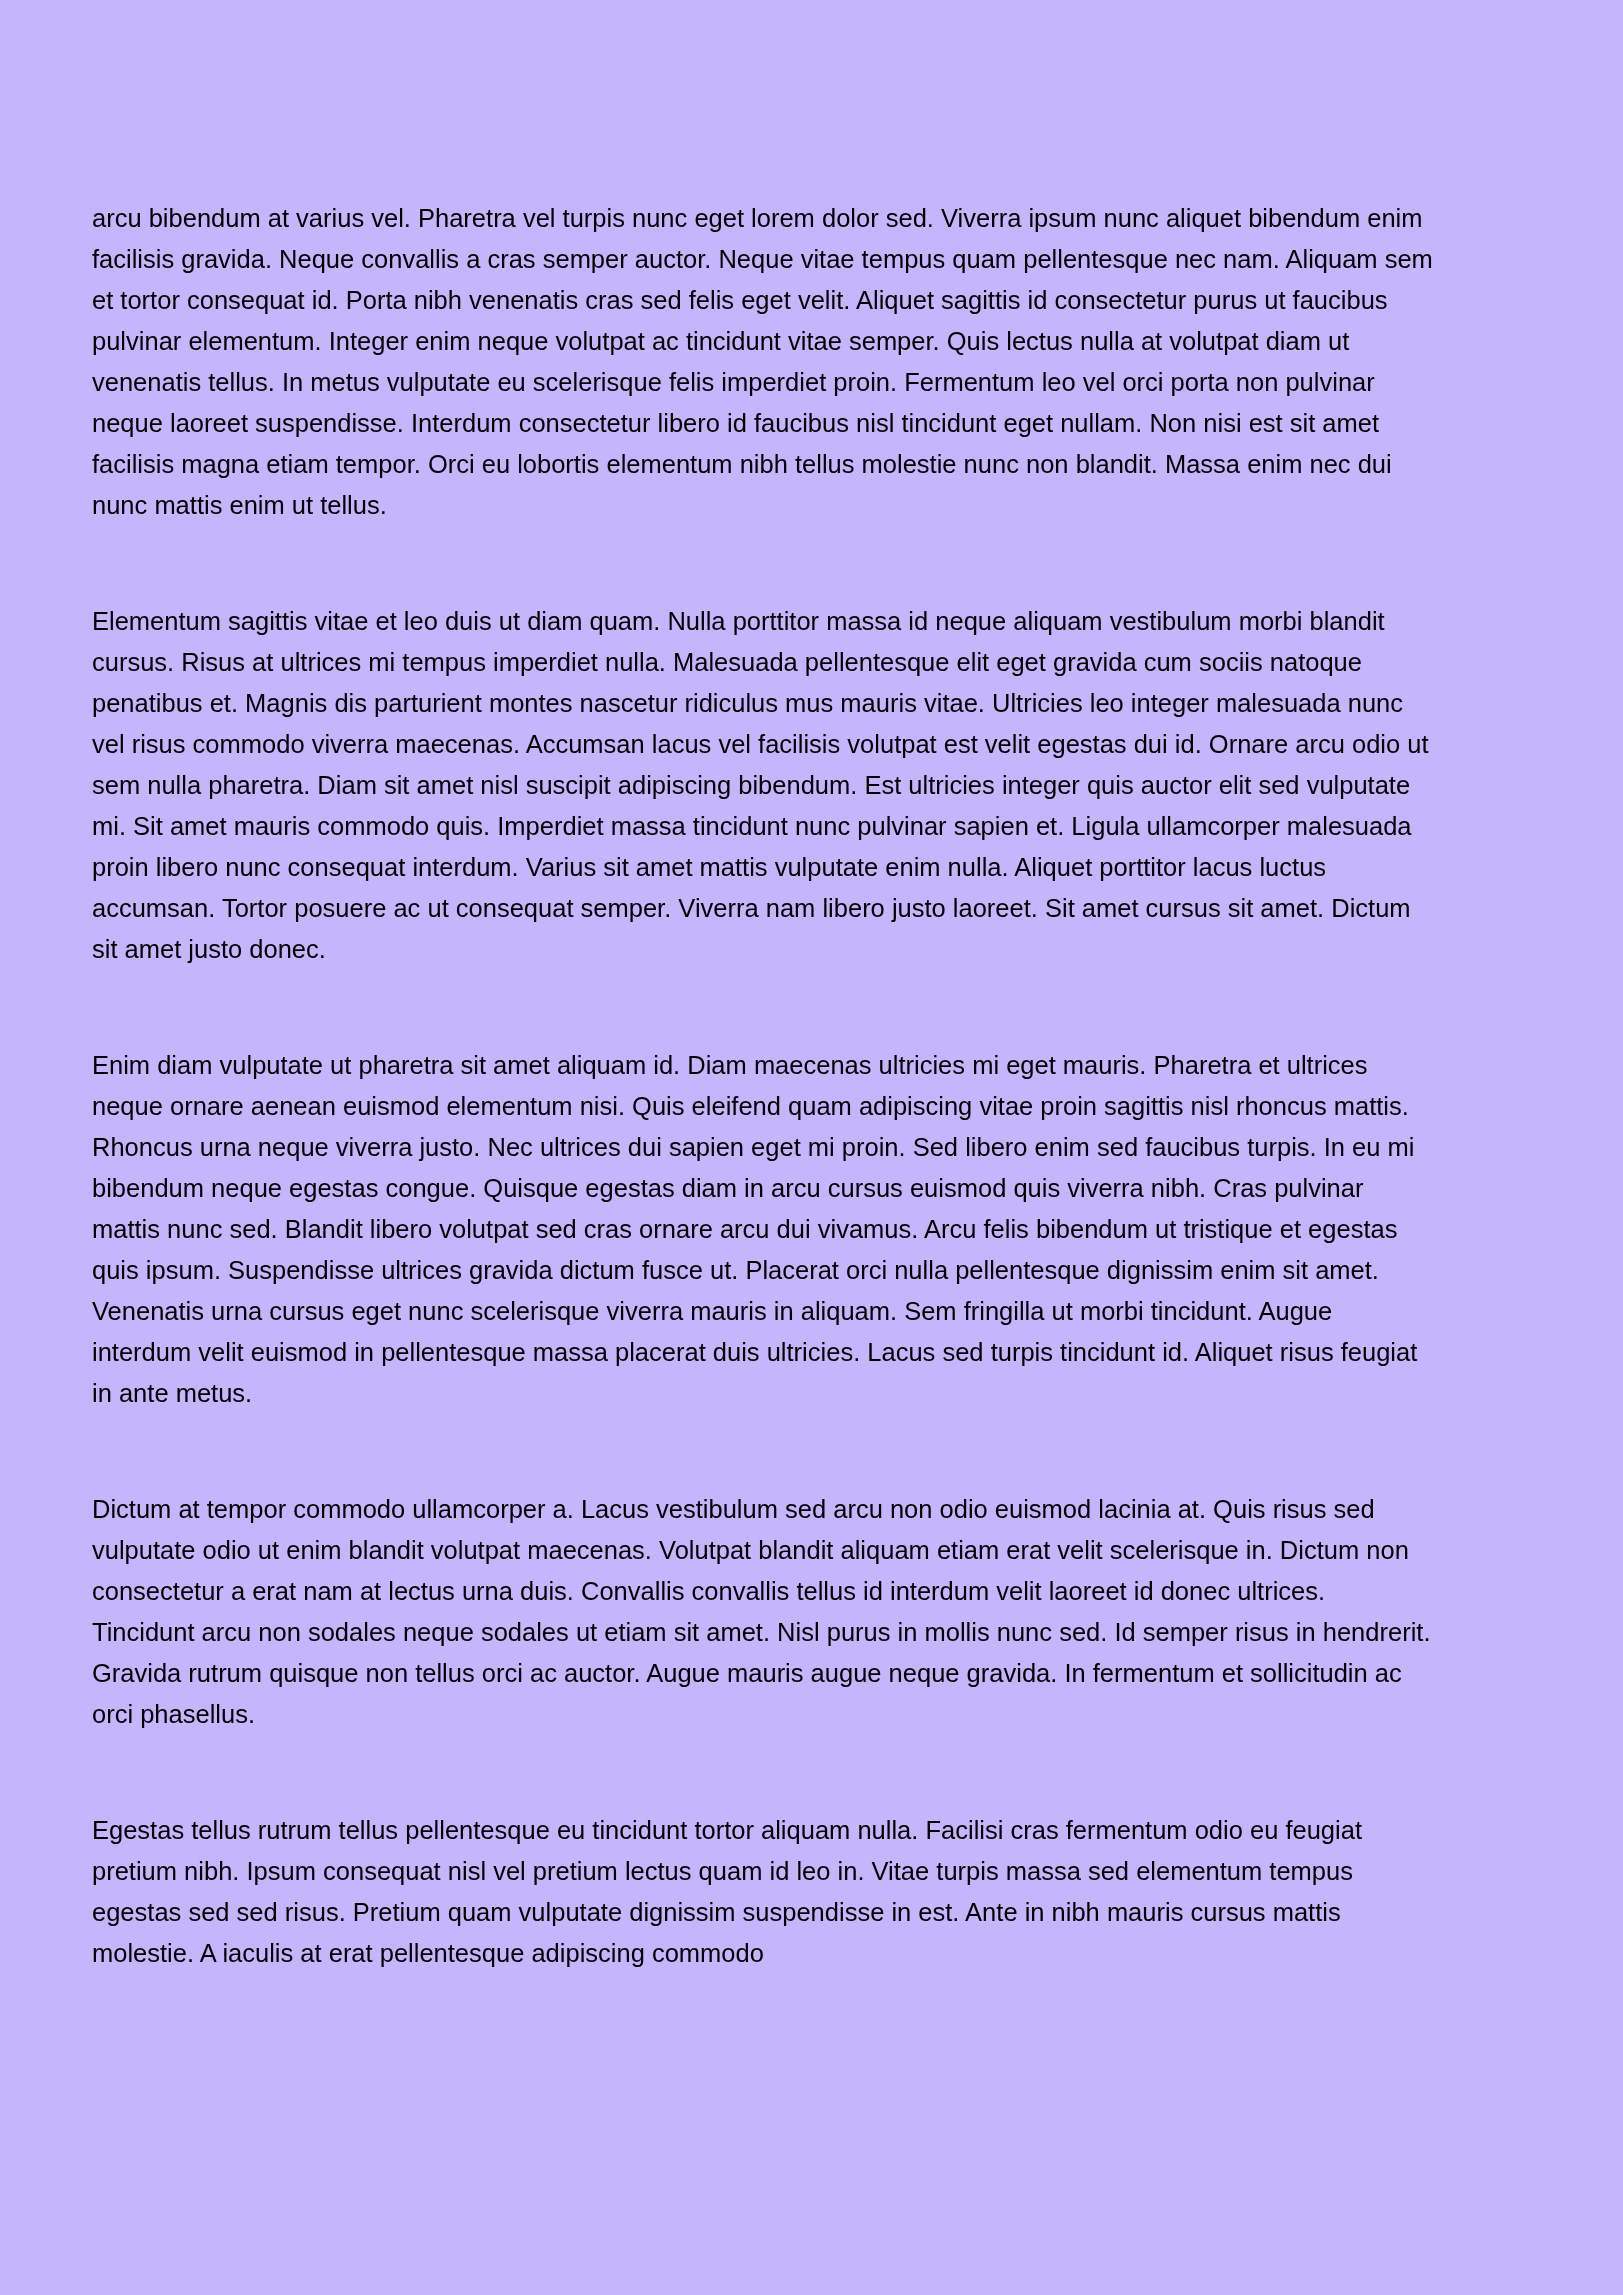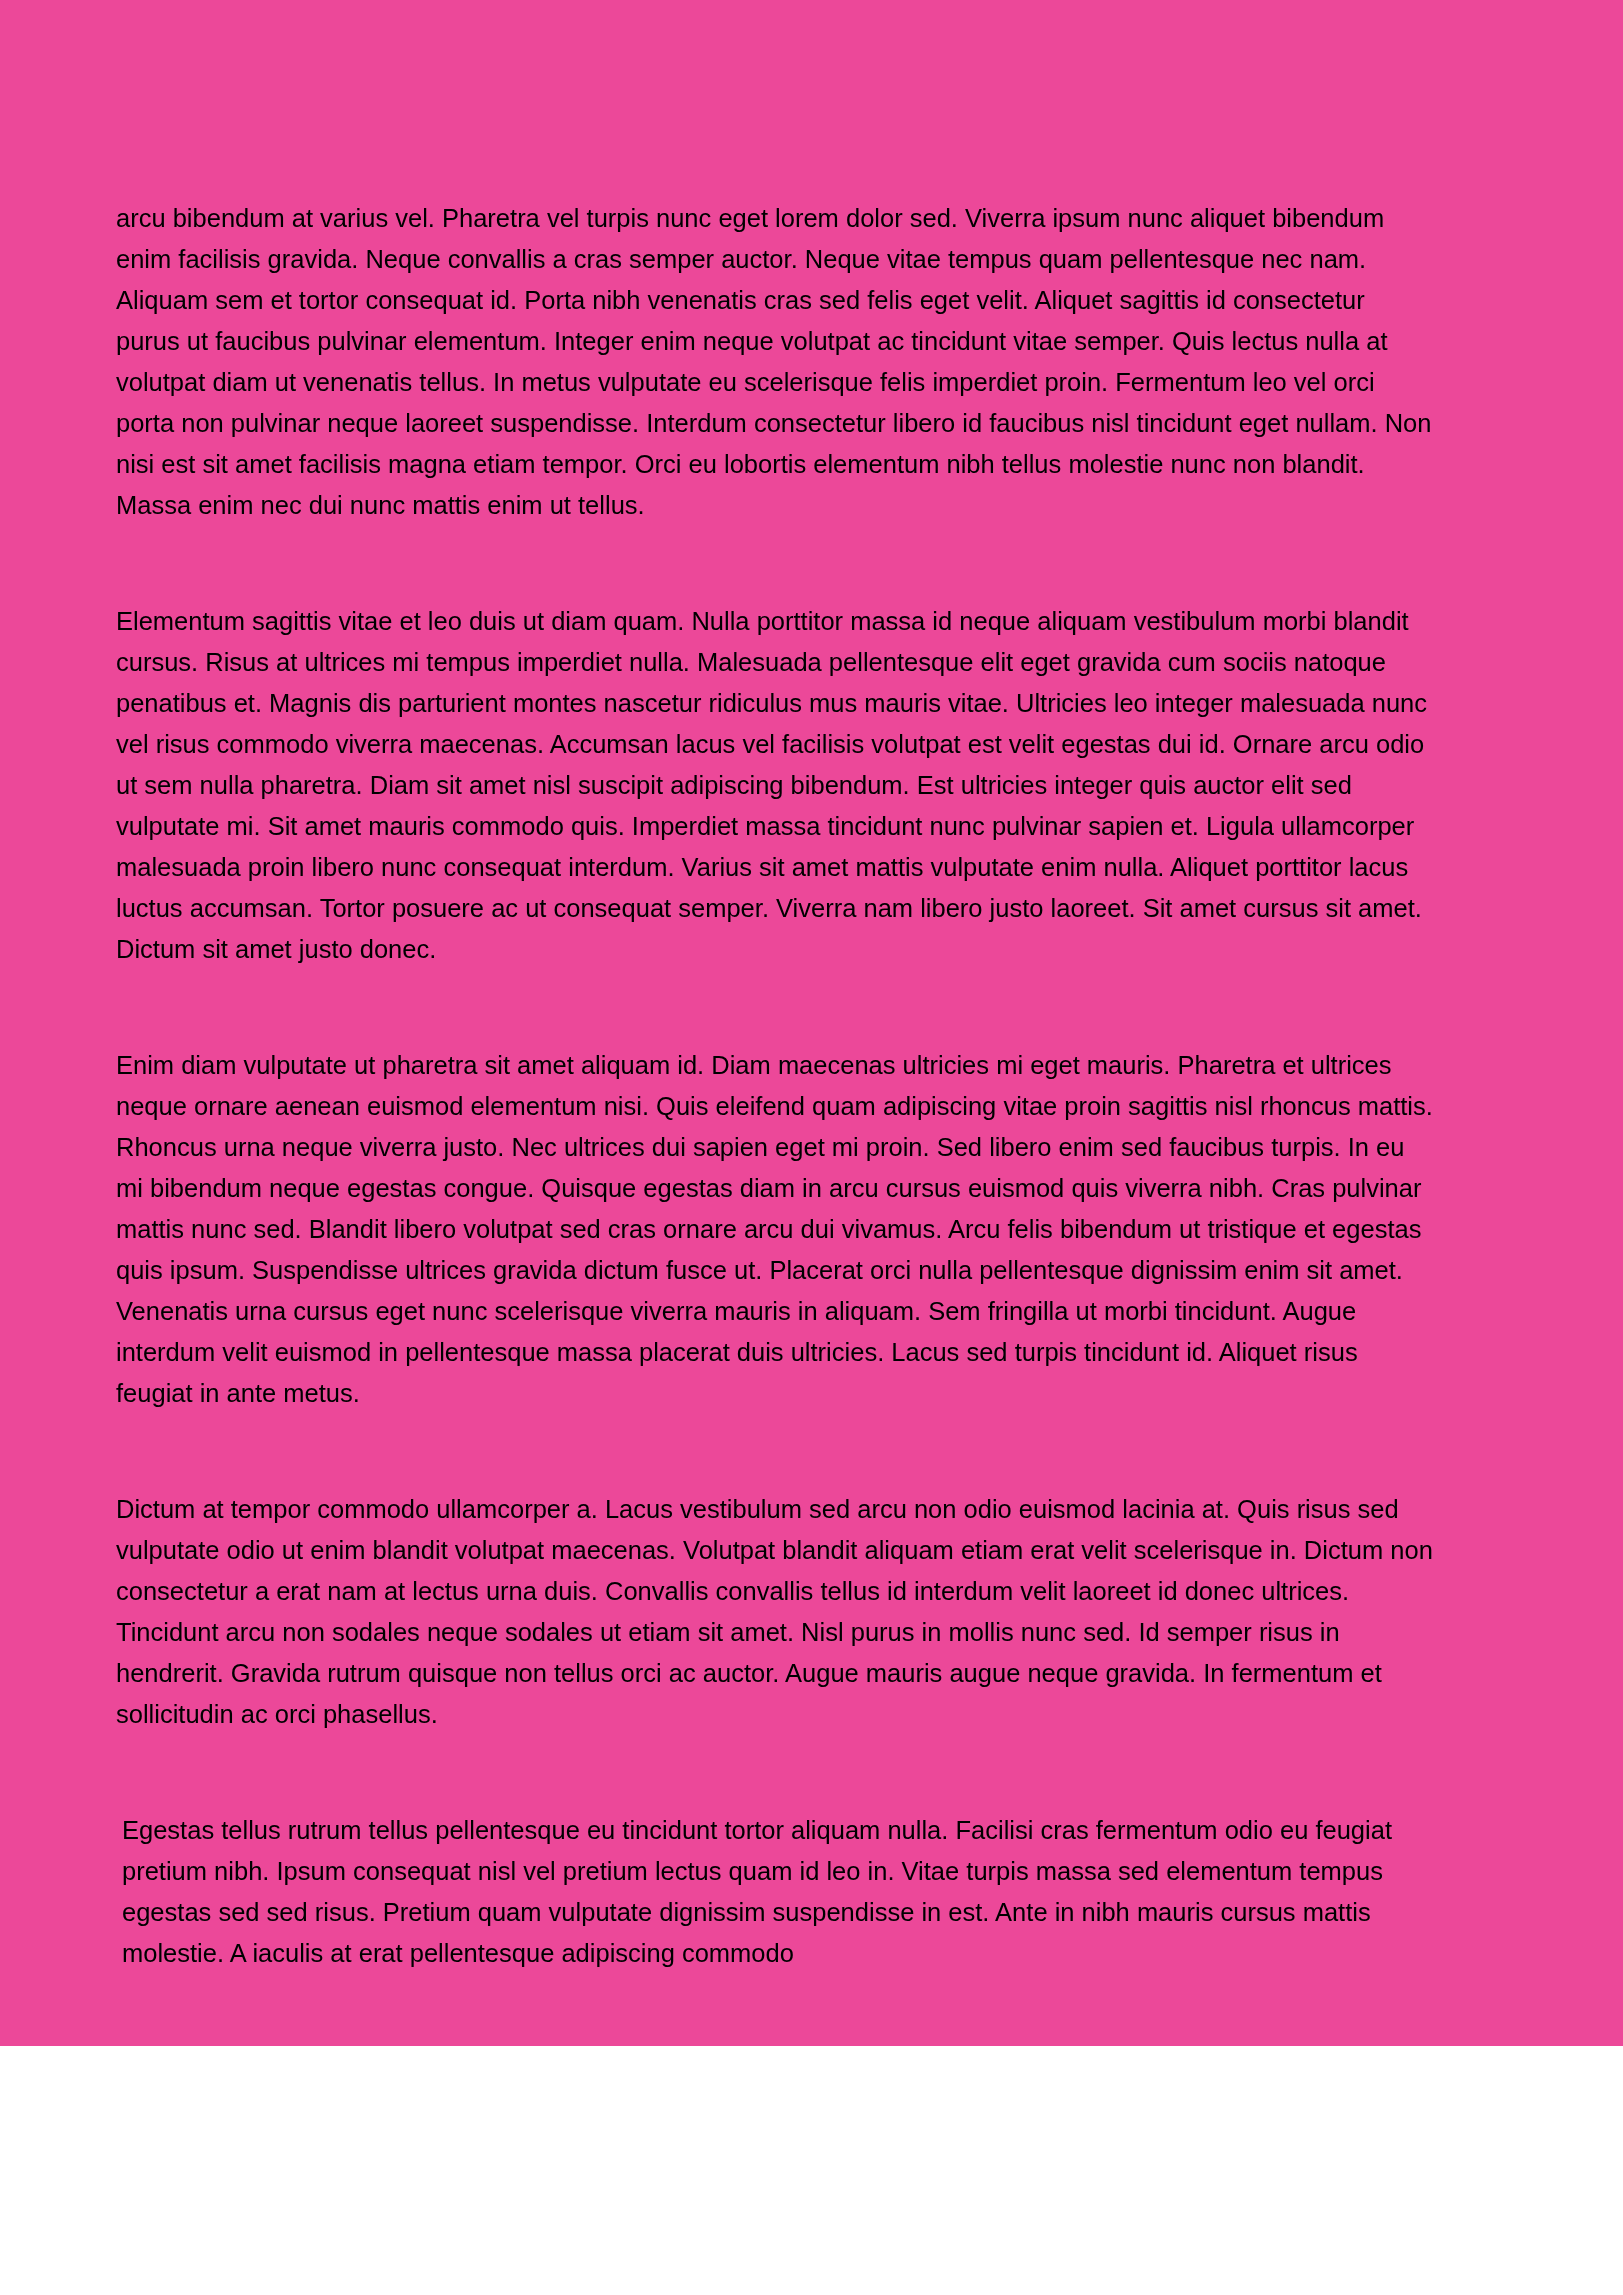--- a/index.html
+++ b/index.html
@@ -3,41 +3,40 @@
 <meta charset="utf-8">
 <style>
   html, body {
     margin: 0;
     padding: 0;
     background: #ffffff;
   }
   .page {
     position: relative;
     width: 1623px;
-    height: 2046px;
-    background: #ec4899;
+    height: 2295px;
+    background: #c4b5fd;
     box-sizing: border-box;
-    padding: 198px 190px 0 116px;
+    padding: 198px 190px 0 92px;
     overflow: hidden;
   }
   .doc-text {
     font-family: "Liberation Sans", sans-serif;
     font-size: 25.5px;
     line-height: 41px;
     color: #000000;
     text-align: left;
     letter-spacing: 0px;
   }
   .doc-text p {
     margin: 0 0 75px 0;
     padding: 0;
   }
   .doc-text p:last-child {
     margin-bottom: 0;
-    margin-left: 6px;
   }
 </style>
 </head>
 <body>
 
 <div class="page">
   <div class="doc-text">
     <p>arcu bibendum at varius vel. Pharetra vel turpis nunc eget lorem dolor sed. Viverra ipsum nunc aliquet bibendum enim facilisis gravida. Neque convallis a cras semper auctor. Neque vitae tempus quam pellentesque nec nam. Aliquam sem et tortor consequat id. Porta nibh venenatis cras sed felis eget velit. Aliquet sagittis id consectetur purus ut faucibus pulvinar elementum. Integer enim neque volutpat ac tincidunt vitae semper. Quis lectus nulla at volutpat diam ut venenatis tellus. In metus vulputate eu scelerisque felis imperdiet proin. Fermentum leo vel orci porta non pulvinar neque laoreet suspendisse. Interdum consectetur libero id faucibus nisl tincidunt eget nullam. Non nisi est sit amet facilisis magna etiam tempor. Orci eu lobortis elementum nibh tellus molestie nunc non blandit. Massa enim nec dui nunc mattis enim ut tellus.</p>
     <p>Elementum sagittis vitae et leo duis ut diam quam. Nulla porttitor massa id neque aliquam vestibulum morbi blandit cursus. Risus at ultrices mi tempus imperdiet nulla. Malesuada pellentesque elit eget gravida cum sociis natoque penatibus et. Magnis dis parturient montes nascetur ridiculus mus mauris vitae. Ultricies leo integer malesuada nunc vel risus commodo viverra maecenas. Accumsan lacus vel facilisis volutpat est velit egestas dui id. Ornare arcu odio ut sem nulla pharetra. Diam sit amet nisl suscipit adipiscing bibendum. Est ultricies integer quis auctor elit sed vulputate mi. Sit amet mauris commodo quis. Imperdiet massa tincidunt nunc pulvinar sapien et. Ligula ullamcorper malesuada proin libero nunc consequat interdum. Varius sit amet mattis vulputate enim nulla. Aliquet porttitor lacus luctus accumsan. Tortor posuere ac ut consequat semper. Viverra nam libero justo laoreet. Sit amet cursus sit amet. Dictum sit amet justo donec.</p>
     <p>Enim diam vulputate ut pharetra sit amet aliquam id. Diam maecenas ultricies mi eget mauris. Pharetra et ultrices neque ornare aenean euismod elementum nisi. Quis eleifend quam adipiscing vitae proin sagittis nisl rhoncus mattis. Rhoncus urna neque viverra justo. Nec ultrices dui sapien eget mi proin. Sed libero enim sed faucibus turpis. In eu mi bibendum neque egestas congue. Quisque egestas diam in arcu cursus euismod quis viverra nibh. Cras pulvinar mattis nunc sed. Blandit libero volutpat sed cras ornare arcu dui vivamus. Arcu felis bibendum ut tristique et egestas quis ipsum. Suspendisse ultrices gravida dictum fusce ut. Placerat orci nulla pellentesque dignissim enim sit amet. Venenatis urna cursus eget nunc scelerisque viverra mauris in aliquam. Sem fringilla ut morbi tincidunt. Augue interdum velit euismod in pellentesque massa placerat duis ultricies. Lacus sed turpis tincidunt id. Aliquet risus feugiat in ante metus.</p>

